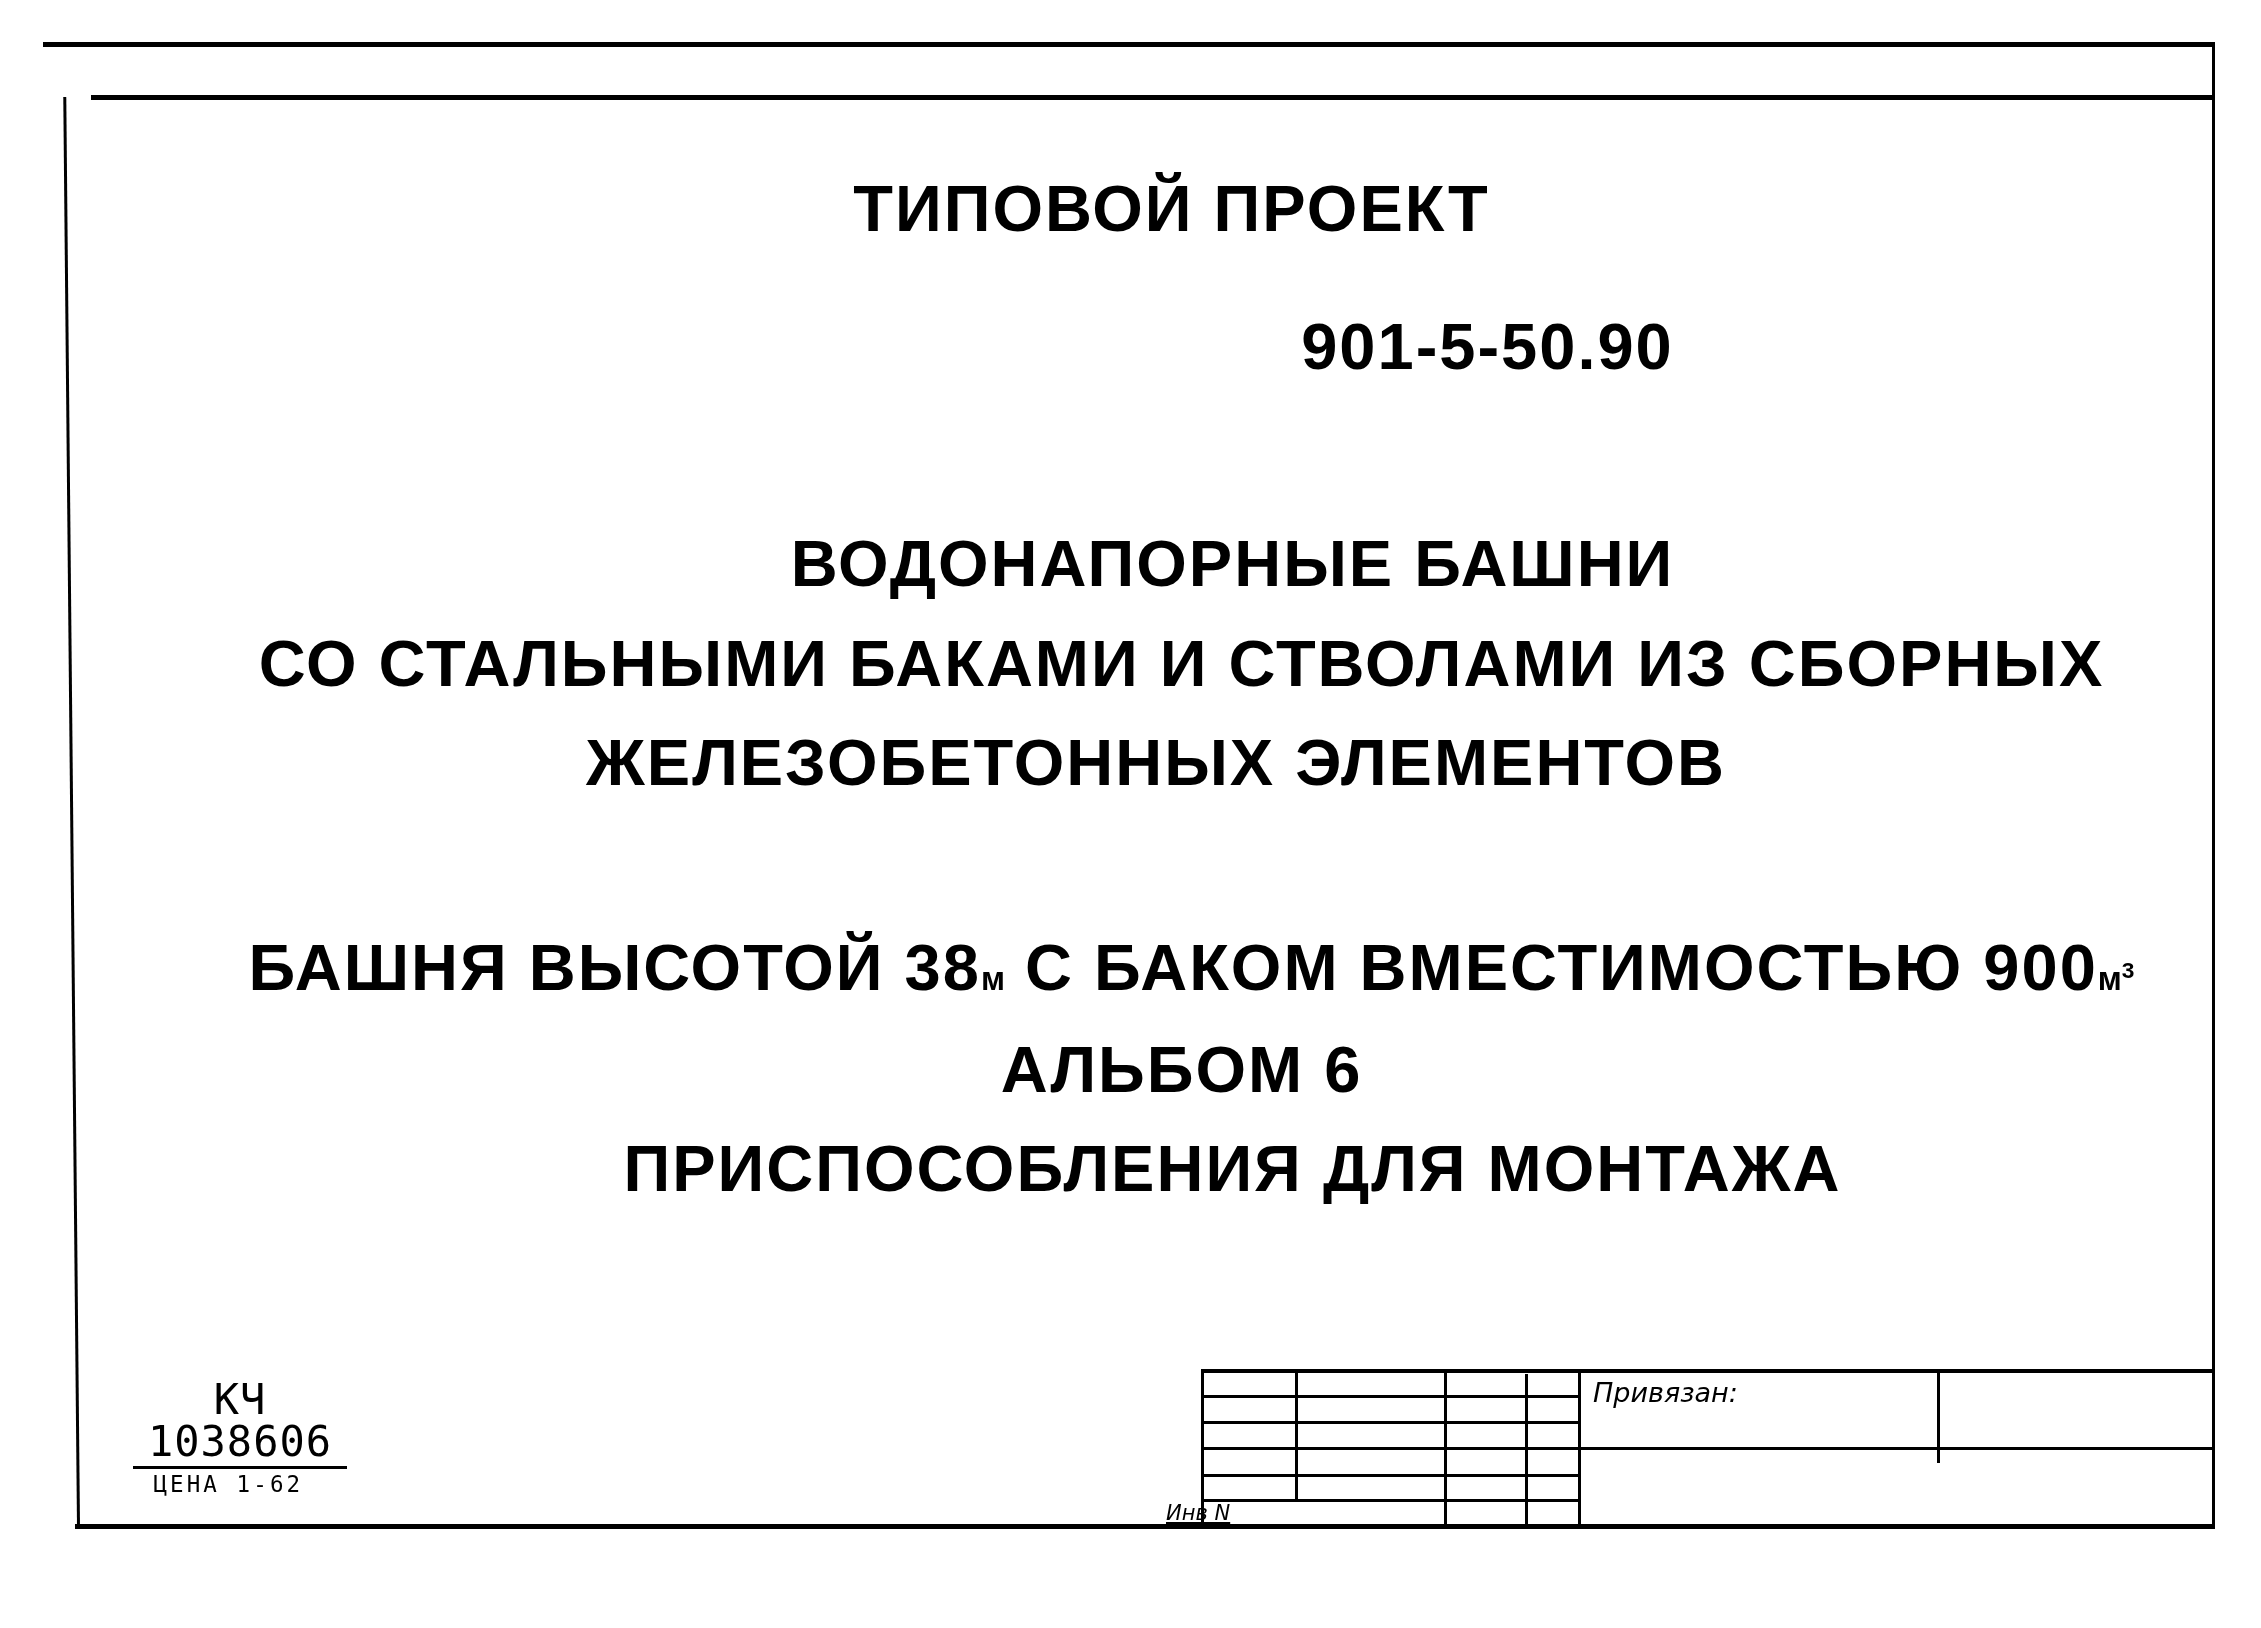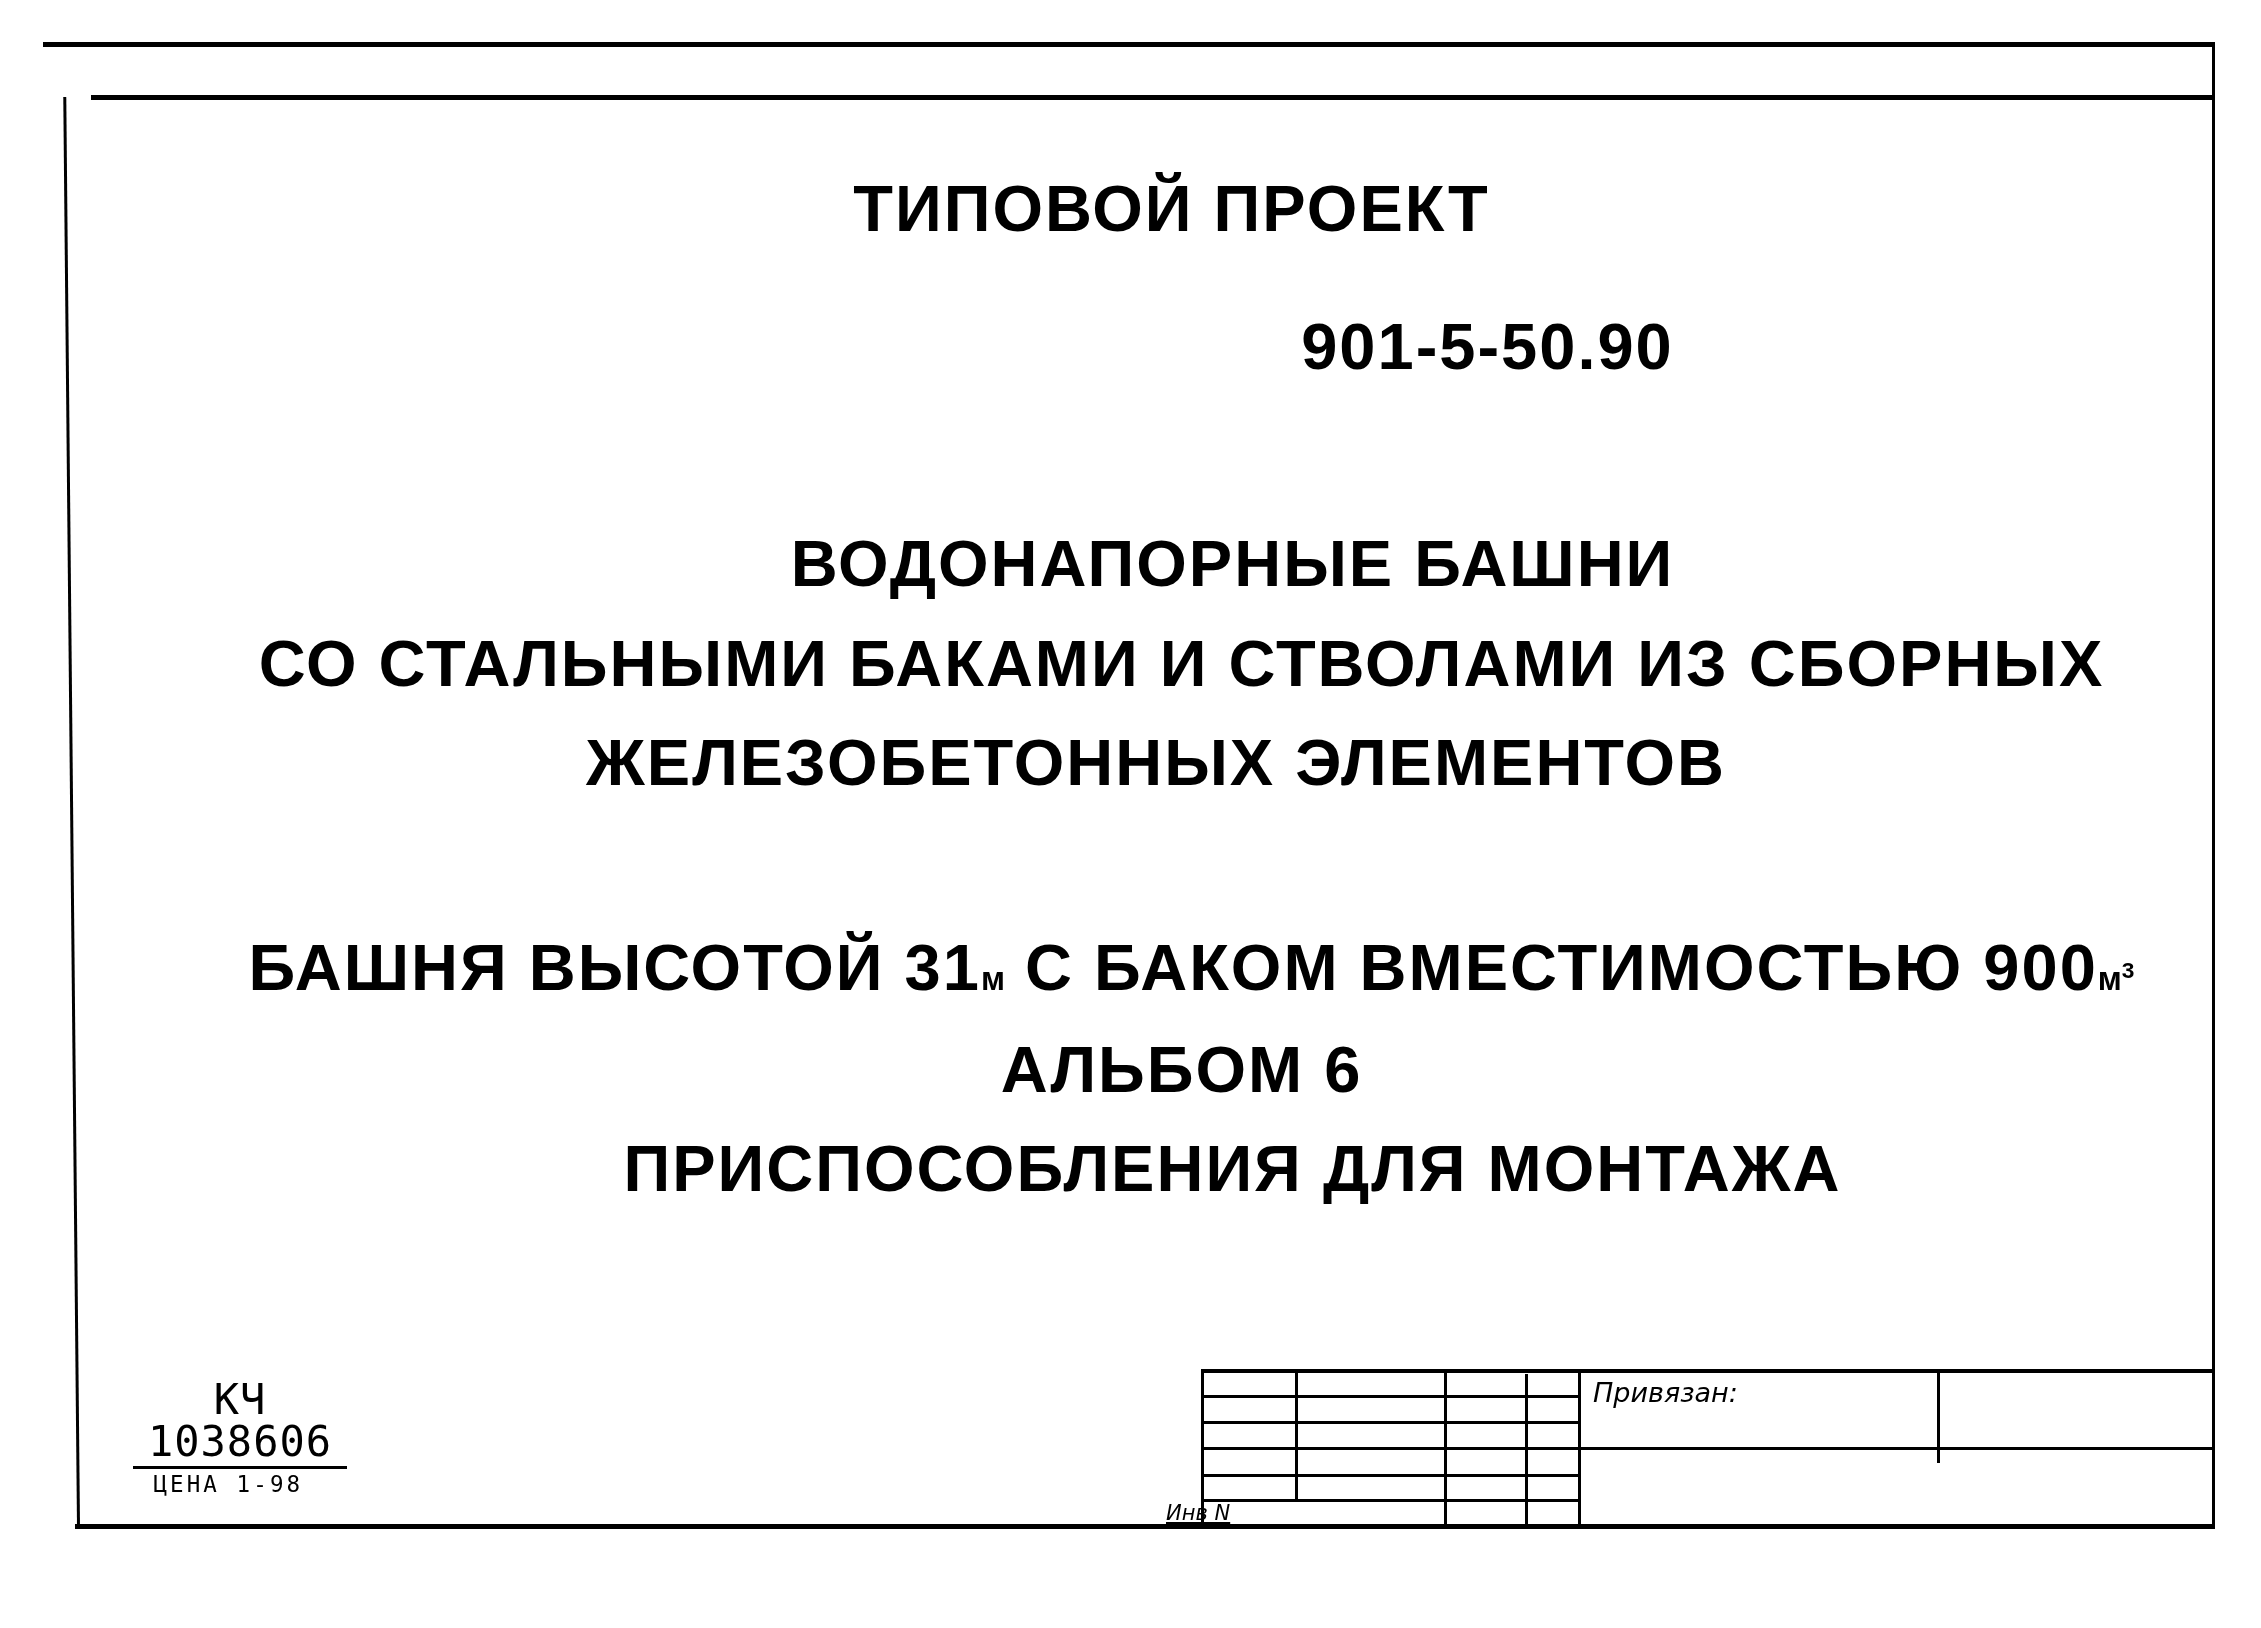--- a/index.html
+++ b/index.html
@@ -82,30 +82,30 @@
 
 <div class="title t-center" style="top:314px; font-size:65px; padding-left:357px;">901-5-50.90</div>
 
 <div class="title t-center" style="top:531px; font-size:65px; padding-left:102px;">ВОДОНАПОРНЫЕ  БАШНИ</div>
 
 <div class="title t-center" style="top:631px; font-size:65px; padding-left:51px;">СО  СТАЛЬНЫМИ  БАКАМИ И СТВОЛАМИ  ИЗ СБОРНЫХ</div>
 
 <div class="title t-center" style="top:730px; font-size:65px; padding-left:25.5px;">ЖЕЛЕЗОБЕТОННЫХ   ЭЛЕМЕНТОВ</div>
 
 <div class="title t-center" style="top:935px; font-size:65px; padding-left:61px;">
-  <span>БАШНЯ  ВЫСОТОЙ 31</span><span class="sup-unit">м</span><span> С  БАКОМ  ВМЕСТИМОСТЬЮ 900</span><span class="sup-unit"><span>м</span><sup>3</sup></span>
+  <span>БАШНЯ  ВЫСОТОЙ 38</span><span class="sup-unit">м</span><span> С  БАКОМ  ВМЕСТИМОСТЬЮ 900</span><span class="sup-unit"><span>м</span><sup>3</sup></span>
 </div>
 
 <div class="title t-center" style="top:1037px; font-size:65px; padding-left:51px;">АЛЬБОМ 6</div>
 
 <div class="title t-center" style="top:1136px; font-size:65px; padding-left:102px;">ПРИСПОСОБЛЕНИЯ  ДЛЯ  МОНТАЖА</div>
 
 <div class="stamp">
   <div class="code">КЧ 1038606</div>
-  <div class="price">ЦЕНА 1-98</div>
+  <div class="price">ЦЕНА 1-62</div>
 </div>
 
 <div>
 
   <div class="line" style="left:1201px; top:1369px; width:1014px; height:3.6px;"></div>
 
   <div class="line" style="left:1201px; top:1395px; width:378px; height:3.1px;"></div>
   <div class="line" style="left:1201px; top:1421px; width:378px; height:3.1px;"></div>
   <div class="line" style="left:1201px; top:1447px; width:1014px; height:3.1px;"></div>
   <div class="line" style="left:1201px; top:1474px; width:378px; height:3.1px;"></div>

